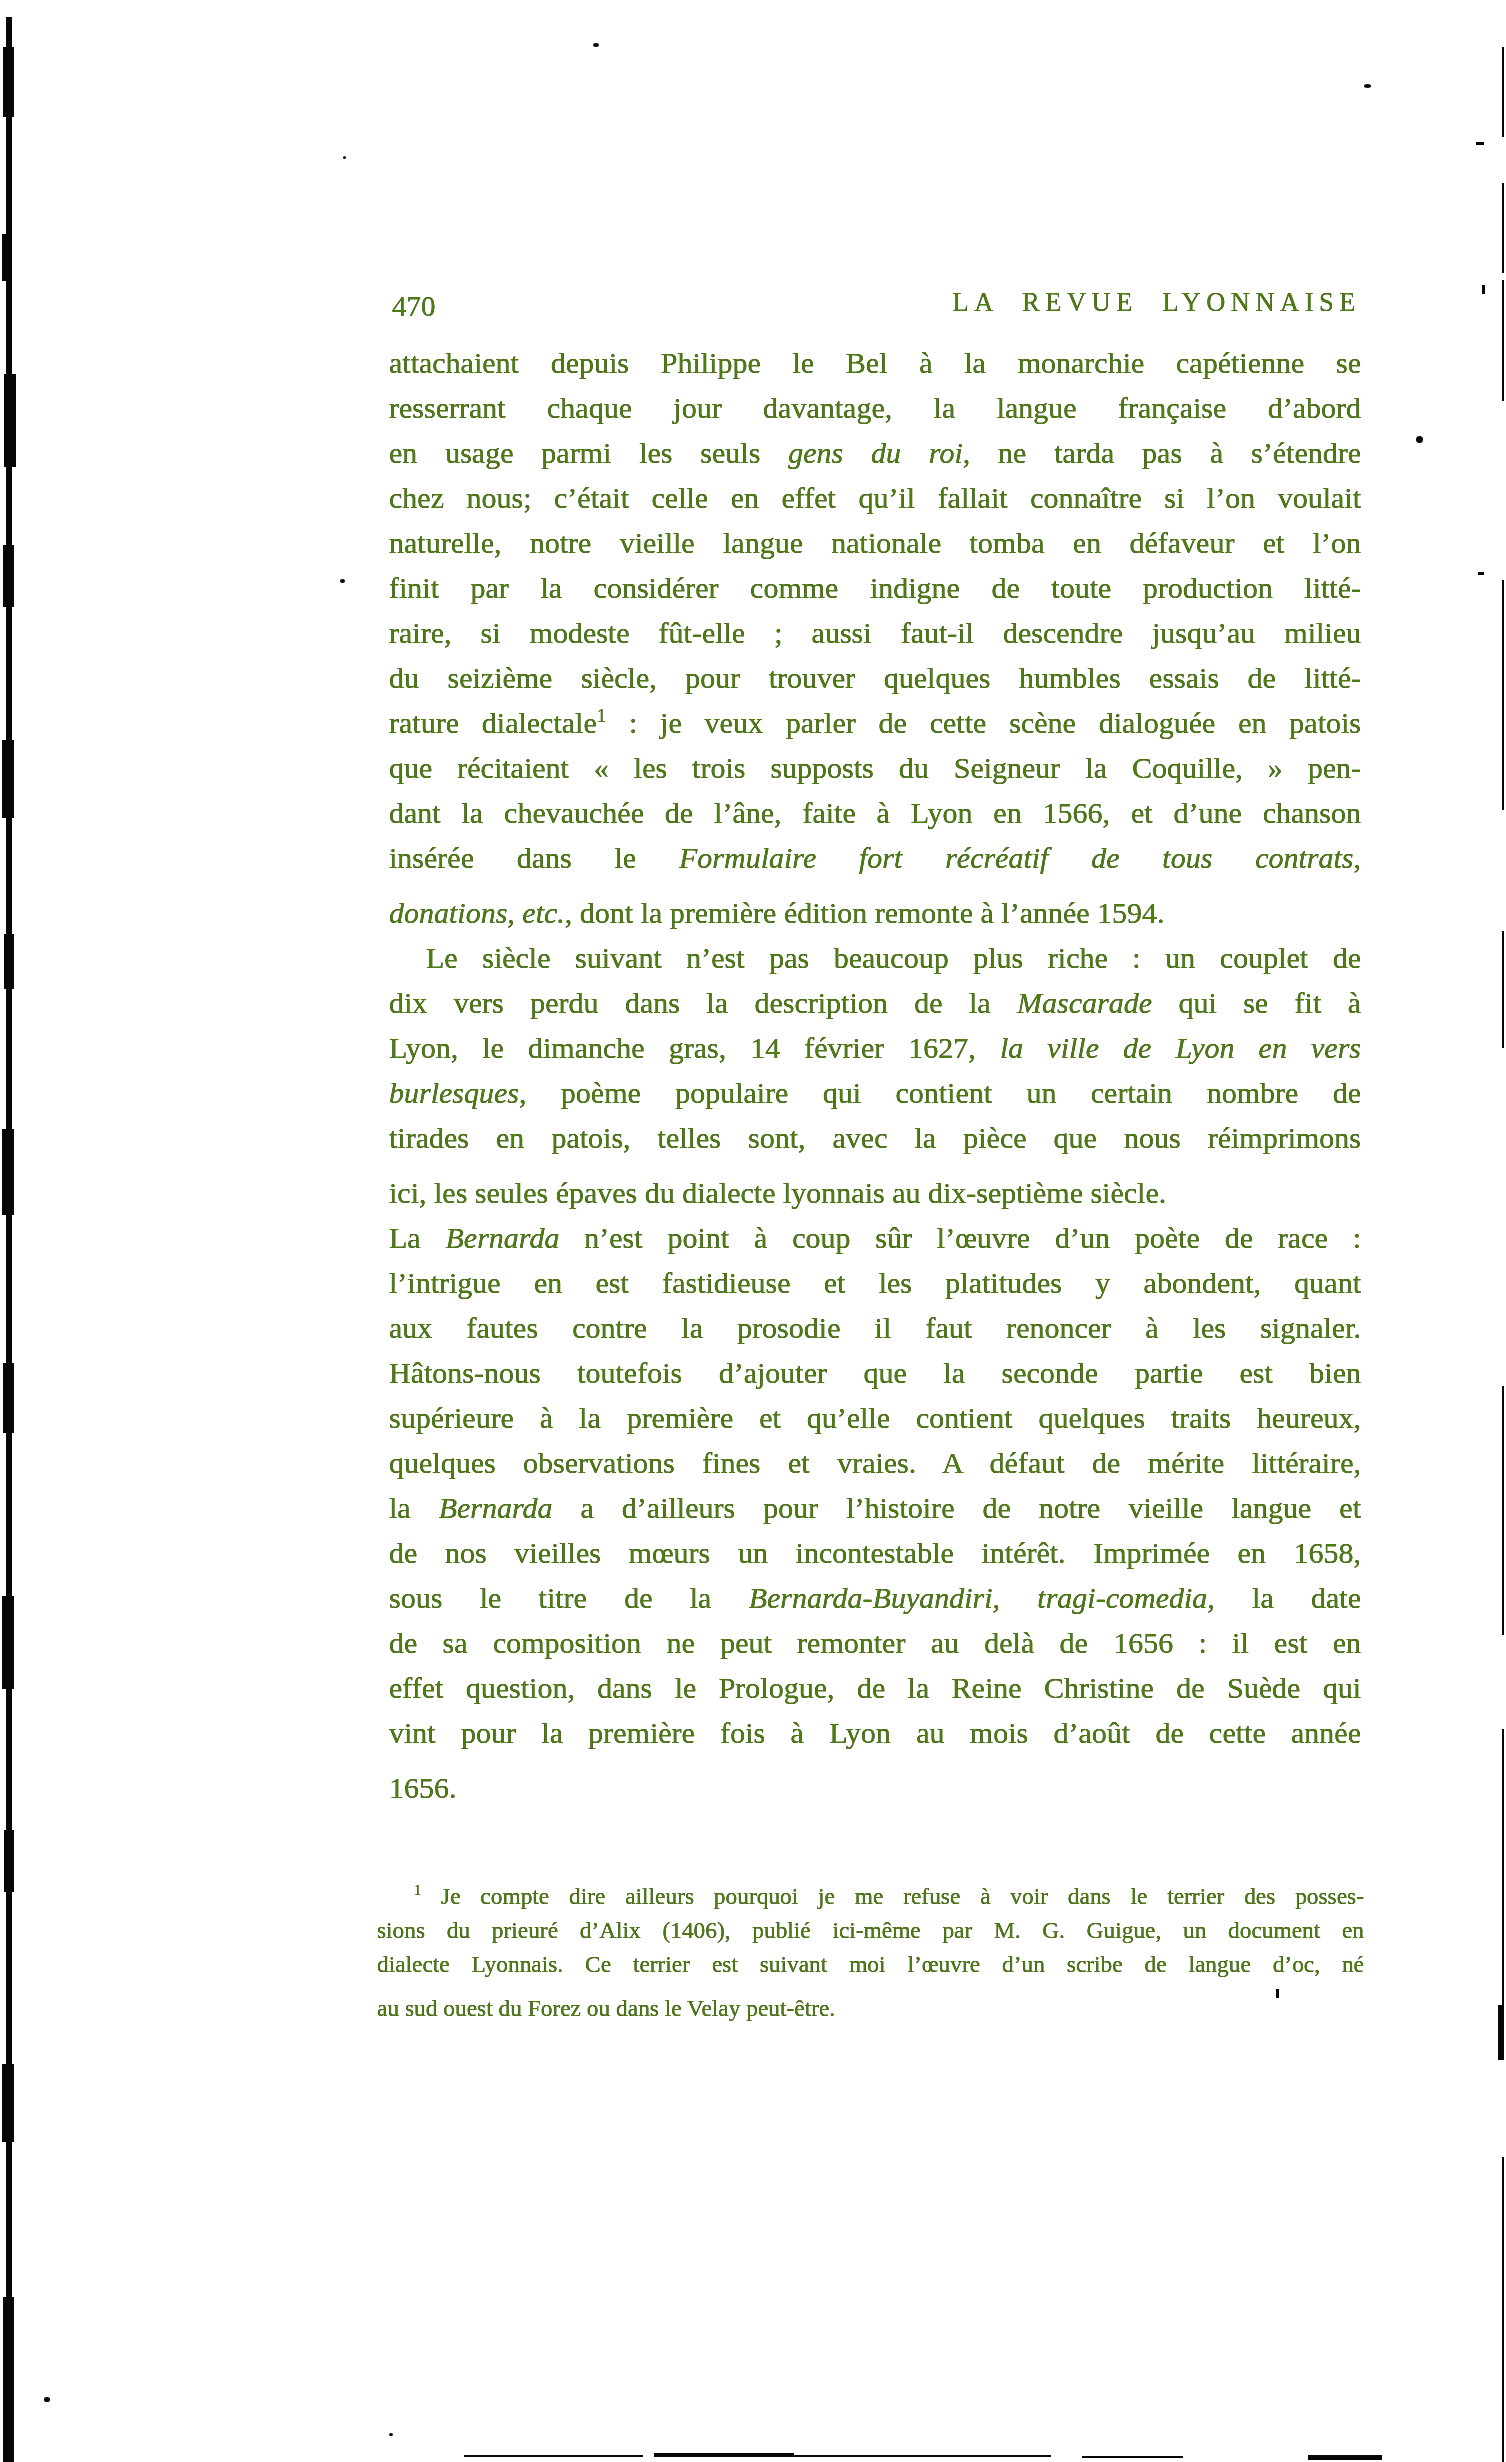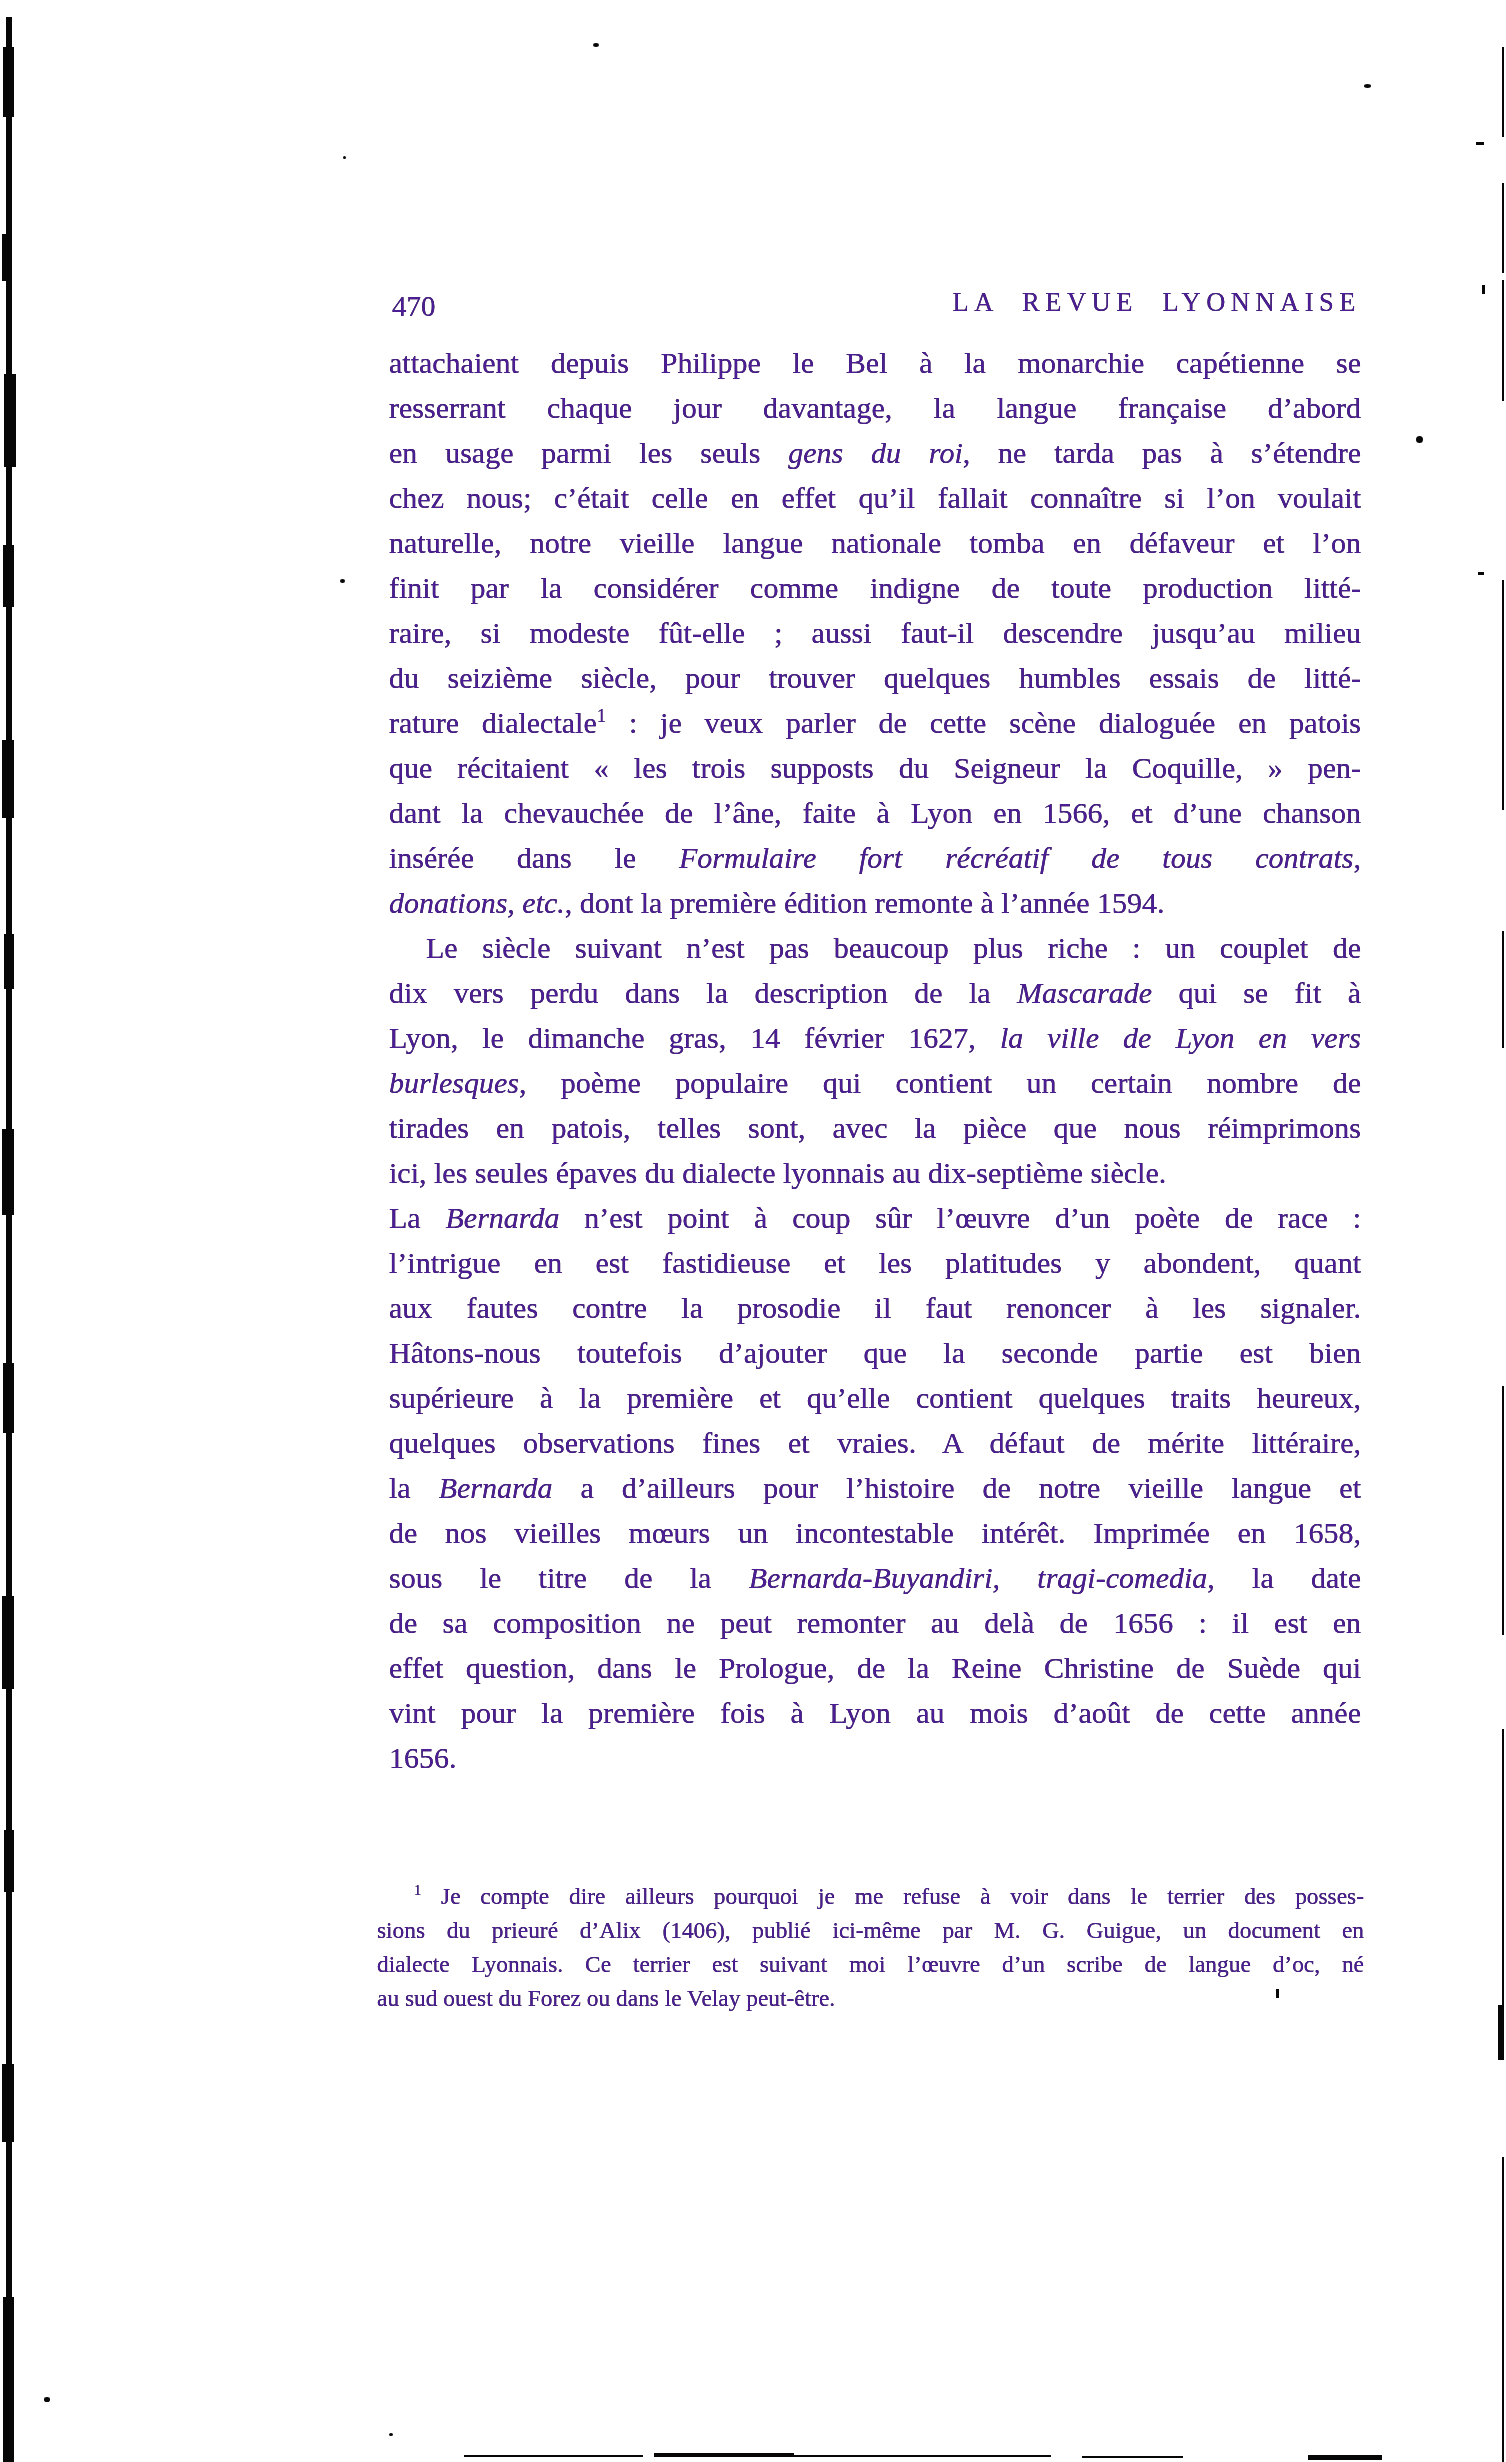--- a/index.html
+++ b/index.html
@@ -1,31 +1,31 @@
 <!DOCTYPE html>
 <html style="font-size:12.5px"><head>
 <meta charset="utf-8">
 <style>
   html,body{margin:0;padding:0;background:#e8e8e8;}
   .page{
     position:relative;width:1507px;height:2462px;background:#ffffff;
-    font-family:"Liberation Serif","DejaVu Serif",serif;color:#4c1d95;
+    font-family:"Liberation Serif","DejaVu Serif",serif;color:#4d7c0f;
     overflow:hidden;text-shadow:0 0 0.5px #141414;
   }
   .header-number{position:absolute;left:392px;top:290px;font-size:29px;}
   .header-title{
     position:absolute;left:389px;top:287px;width:972px;text-align:right;
     font-size:26.5px;letter-spacing:5.5px;word-spacing:12.5px;white-space:nowrap;
   }
   .text-block{position:absolute;left:389px;top:340px;width:972px;font-size:30px;}
   .text-block .line{height:45px;line-height:45px;text-align:justify;text-align-last:justify;white-space:nowrap;}
   .footnote-block{position:absolute;left:377px;top:1879px;width:987px;font-size:23.4px;}
   .footnote-block .line{height:34px;line-height:34px;text-align:justify;text-align-last:justify;white-space:nowrap;}
   .line.indent{text-indent:37px;}
-  .line.no-just{text-align-last:left;}
+  .line.no-just{text-align-last:left;margin-top:10px;}
   sup{font-size:62%;line-height:0;vertical-align:super;}
   i{font-style:italic;}
   .art{position:absolute;background:#070707;}
   .art.round{border-radius:50%;}
 </style>
 </head>
 <body>
 
 <div class="page">
 

